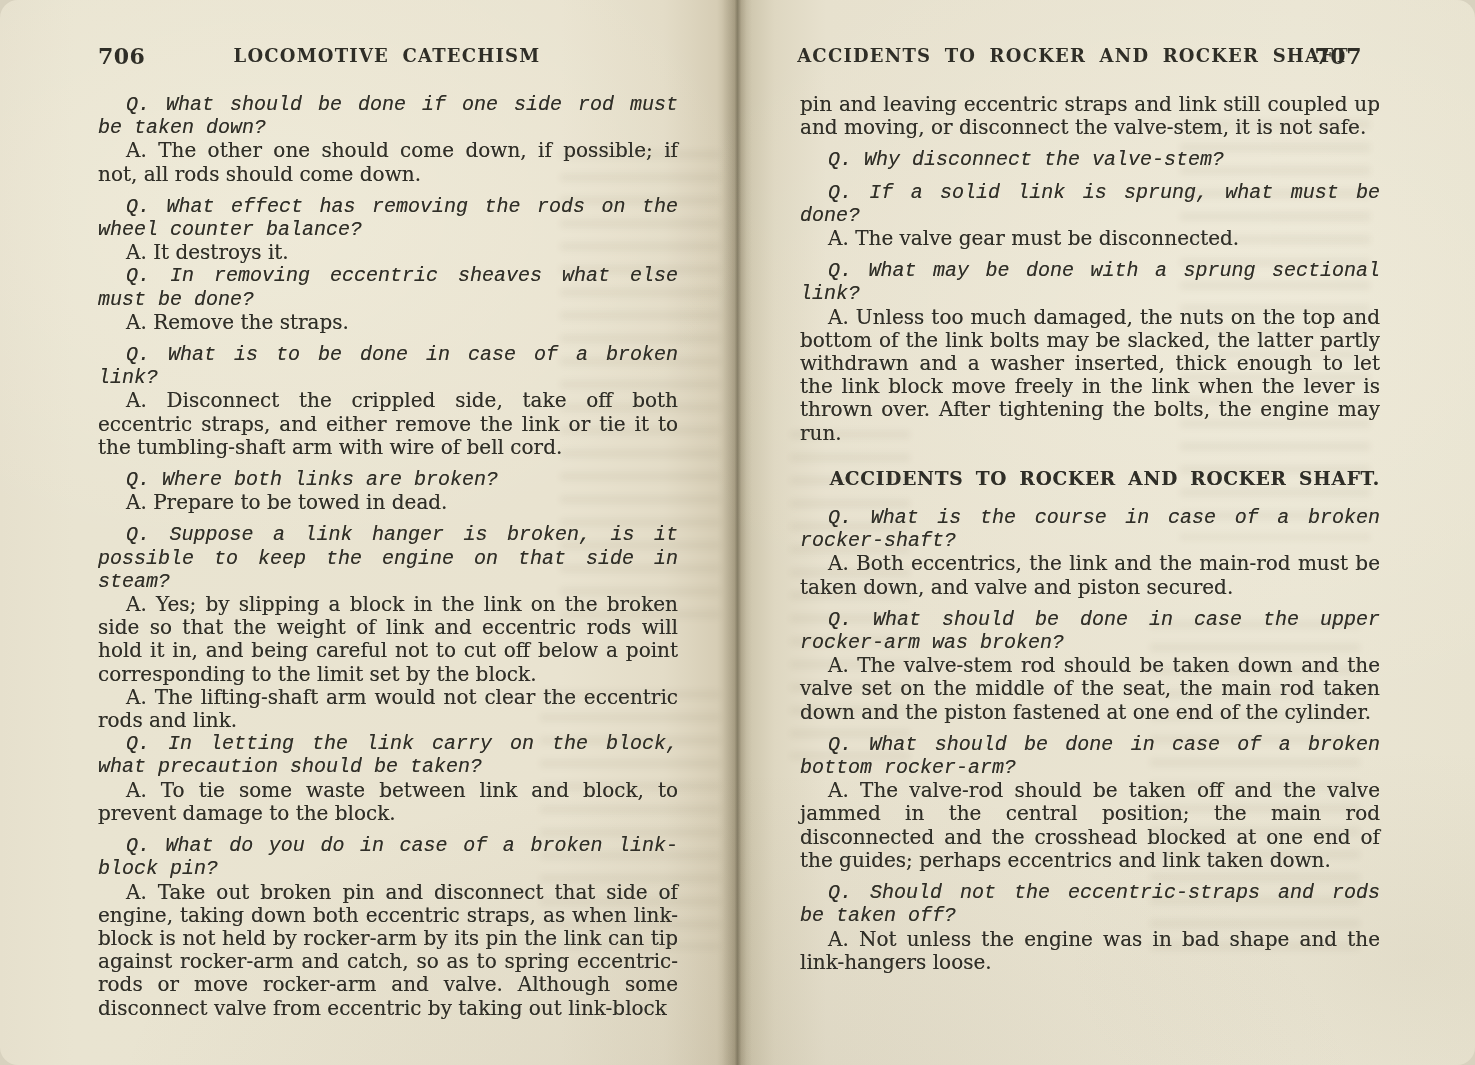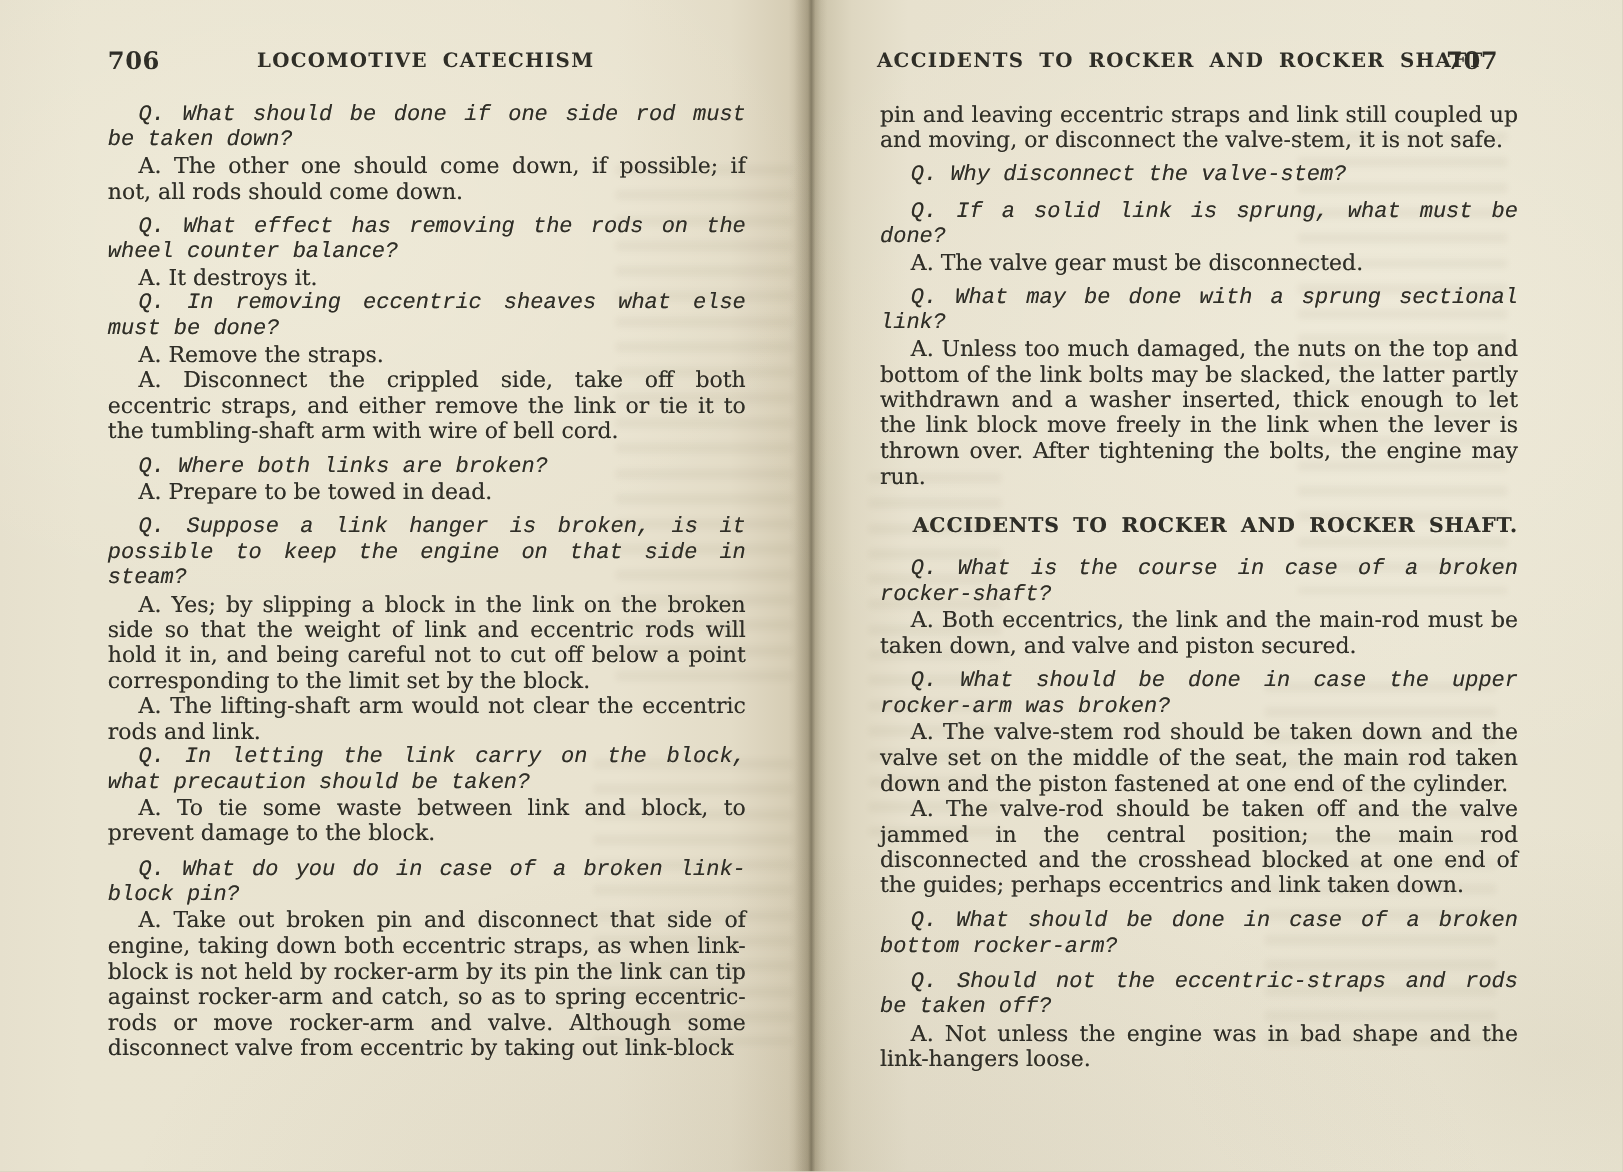--- a/index.html
+++ b/index.html
@@ -13,20 +13,21 @@
     height: 1065px;
     overflow: hidden;
     font-family: "DejaVu Serif", "Liberation Serif", serif;
     color: #2f2e27;
     
     background: linear-gradient(90deg,
       #e6e0cd 0%, #e9e4d1 5%, #e9e3d0 38%,
       #e3dcc7 45%, #d6cdb5 48.6%, #bdb399 49.6%,
       #b1a78c 49.95%, #cdc5ac 50.6%, #ded7c1 52.5%,
       #e7e1ce 56%, #eae5d3 88%, #e8e3d0 100%);
+    border-radius: 18px;
   }
   
   .book::before {
     content: "";
     position: absolute; inset: 0;
     background:
       radial-gradient(ellipse 700px 500px at 18% 20%, rgba(255,252,238,0.25), transparent 70%),
       radial-gradient(ellipse 800px 600px at 82% 30%, rgba(255,252,240,0.22), transparent 70%),
       radial-gradient(ellipse 900px 500px at 50% 105%, rgba(120,108,82,0.10), transparent 70%),
       radial-gradient(ellipse 500px 300px at 96% 90%, rgba(150,138,108,0.08), transparent 70%);
@@ -138,20 +139,21 @@
       <span class="pagenum left-num">706</span>
       <span class="running-head">LOCOMOTIVE CATECHISM</span>
     </header>
     <div class="text-block">
         <p class="para q">Q. What should be done if one side rod must be taken down?</p>
         <p class="para a">A. The other one should come down, if possible; if not, all rods should come down.</p>
         <p class="para q gap">Q. What effect has removing the rods on the wheel counter balance?</p>
         <p class="para a">A. It destroys it.</p>
         <p class="para q">Q. In removing eccentric sheaves what else must be done?</p>
         <p class="para a">A. Remove the straps.</p>
+        <p class="para q gap">Q. What is to be done in case of a broken link?</p>
         <p class="para a">A. Disconnect the crippled side, take off both eccentric straps, and either remove the link or tie it to the tumbling-shaft arm with wire of bell cord.</p>
         <p class="para q gap">Q. Where both links are broken?</p>
         <p class="para a">A. Prepare to be towed in dead.</p>
         <p class="para q gap">Q. Suppose a link hanger is broken, is it possible to keep the engine on that side in steam?</p>
         <p class="para a">A. Yes; by slipping a block in the link on the broken side so that the weight of link and eccentric rods will hold it in, and being careful not to cut off below a point corresponding to the limit set by the block.</p>
         <p class="para a">A. The lifting-shaft arm would not clear the eccentric rods and link.</p>
         <p class="para q">Q. In letting the link carry on the block, what precaution should be taken?</p>
         <p class="para a">A. To tie some waste between link and block, to prevent damage to the block.</p>
         <p class="para q gap">Q. What do you do in case of a broken link-block pin?</p>
         <p class="para a">A. Take out broken pin and disconnect that side of engine, taking down both eccentric straps, as when link-block is not held by rocker-arm by its pin the link can tip against rocker-arm and catch, so as to spring eccentric-rods or move rocker-arm and valve. Although some disconnect valve from eccentric by taking out link-block</p>
@@ -168,20 +170,20 @@
         <p class="para q gap">Q. Why disconnect the valve-stem?</p>
         <p class="para q gap">Q. If a solid link is sprung, what must be done?</p>
         <p class="para a">A. The valve gear must be disconnected.</p>
         <p class="para q gap">Q. What may be done with a sprung sectional link?</p>
         <p class="para a">A. Unless too much damaged, the nuts on the top and bottom of the link bolts may be slacked, the latter partly withdrawn and a washer inserted, thick enough to let the link block move freely in the link when the lever is thrown over. After tightening the bolts, the engine may run.</p>
         <p class="para heading">ACCIDENTS TO ROCKER AND ROCKER SHAFT.</p>
         <p class="para q">Q. What is the course in case of a broken rocker-shaft?</p>
         <p class="para a">A. Both eccentrics, the link and the main-rod must be taken down, and valve and piston secured.</p>
         <p class="para q gap">Q. What should be done in case the upper rocker-arm was broken?</p>
         <p class="para a">A. The valve-stem rod should be taken down and the valve set on the middle of the seat, the main rod taken down and the piston fastened at one end of the cylinder.</p>
+        <p class="para q gap">Q. What should be done in case of a broken bottom rocker-arm?</p>
         <p class="para a">A. The valve-rod should be taken off and the valve jammed in the central position; the main rod disconnected and the crosshead blocked at one end of the guides; perhaps eccentrics and link taken down.</p>
-        <p class="para q gap">Q. What should be done in case of a broken bottom rocker-arm?</p>
         <p class="para q gap">Q. Should not the eccentric-straps and rods be taken off?</p>
         <p class="para a">A. Not unless the engine was in bad shape and the link-hangers loose.</p>
       </div>
   </section>
 
 </div>
 
 </body></html>

